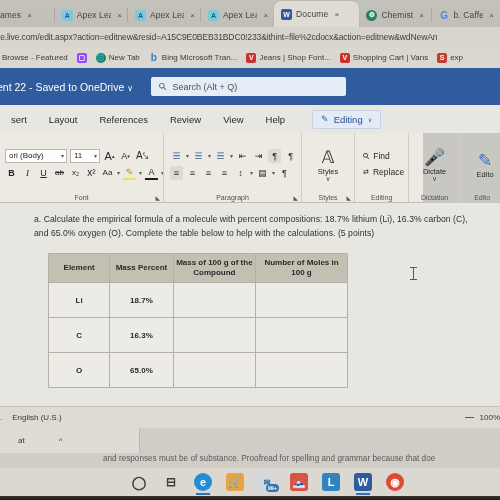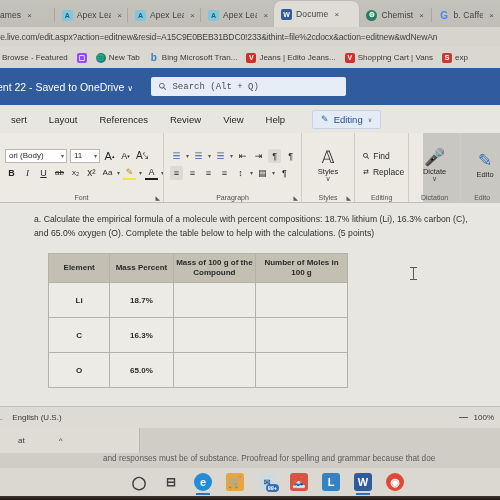--- a/index.html
+++ b/index.html
@@ -92,21 +92,21 @@
     display: flex; align-items: center;
   }
   .doctitle { font-size: 10.5px; color: #ffffff; margin-left: -3px; white-space: nowrap; }
   .doctitle .chev { font-size: 8px; margin-left: 3px; }
   .searchbox {
     margin-left: 18px; width: 195px; height: 19px;
     background: #e8eef7; border-radius: 2px;
     display: flex; align-items: center; gap: 6px; padding-left: 8px;
   }
   .searchbox .mag { font-size: 10px; color:#5a5a5a; transform: rotate(-45deg); }
-  .searchbox .ph { font-size: 9px; color: #4b4b4b; font-family: Liberation Mono, monospace; }
+  .searchbox .ph { font-size: 9px; color: #4b4b4b; }
 
   
   .ribtabs {
     position: absolute; top: 105px; left: 0; width: 500px; height: 28px;
     background: #e9e7e0;
     display: flex; align-items: center; gap: 0;
     padding-left: 0;
   }
   .ribtab { font-size: 9.5px; color: #222; padding: 0 11px; white-space: nowrap; }
   .editing-btn {
@@ -204,21 +204,21 @@
   .col-mc { width: 78px; } .col-nm { width: 87px; }
 
   
   .statusbar {
     position: absolute; top: 406px; left: 0; width: 500px; height: 22px;
     background: #dddbd4;
     display: flex; align-items: center;
     border-top: 1px solid #c3c1ba;
   }
   .sb-left { font-size: 8px; color: #333; display:flex; gap: 10px; margin-left: -4px; }
-  .sb-right { margin-left: auto; display:flex; align-items:center; gap:6px; margin-right: 6px; font-size: 8px; color:#333; }
+  .sb-right { margin-left: auto; display:flex; align-items:center; gap:6px; font-size: 8px; color:#333; }
   .zdash { width: 9px; height:1px; background:#555; display:inline-block; }
 
   
   .lowerchrome {
     position: absolute; top: 428px; left: 0; width: 500px; height: 40px;
     background: #cfcdc6;
   }
   .dlbar {
     position:absolute; left:0; top:0; width: 140px; height: 25px;
     background: #dedcd5; display:flex; align-items:center;
@@ -321,21 +321,21 @@
     <div class="bm">
       <span class="bm-ico ic-globe">🌐</span>
       <span>New Tab</span>
     </div>
     <div class="bm">
       <span class="bm-ico ic-bing">b</span>
       <span>Bing Microsoft Tran...</span>
     </div>
     <div class="bm">
       <span class="bm-ico ic-vans">V</span>
-      <span>Jeans | Edito Jeans...</span>
+      <span>Jeans | Shop Font...</span>
     </div>
     <div class="bm">
       <span class="bm-ico ic-vans">V</span>
       <span>Shopping Cart | Vans</span>
     </div>
     <div class="bm">
       <span class="bm-ico ic-exp">S</span>
       <span>exp</span>
     </div>
   </div>

